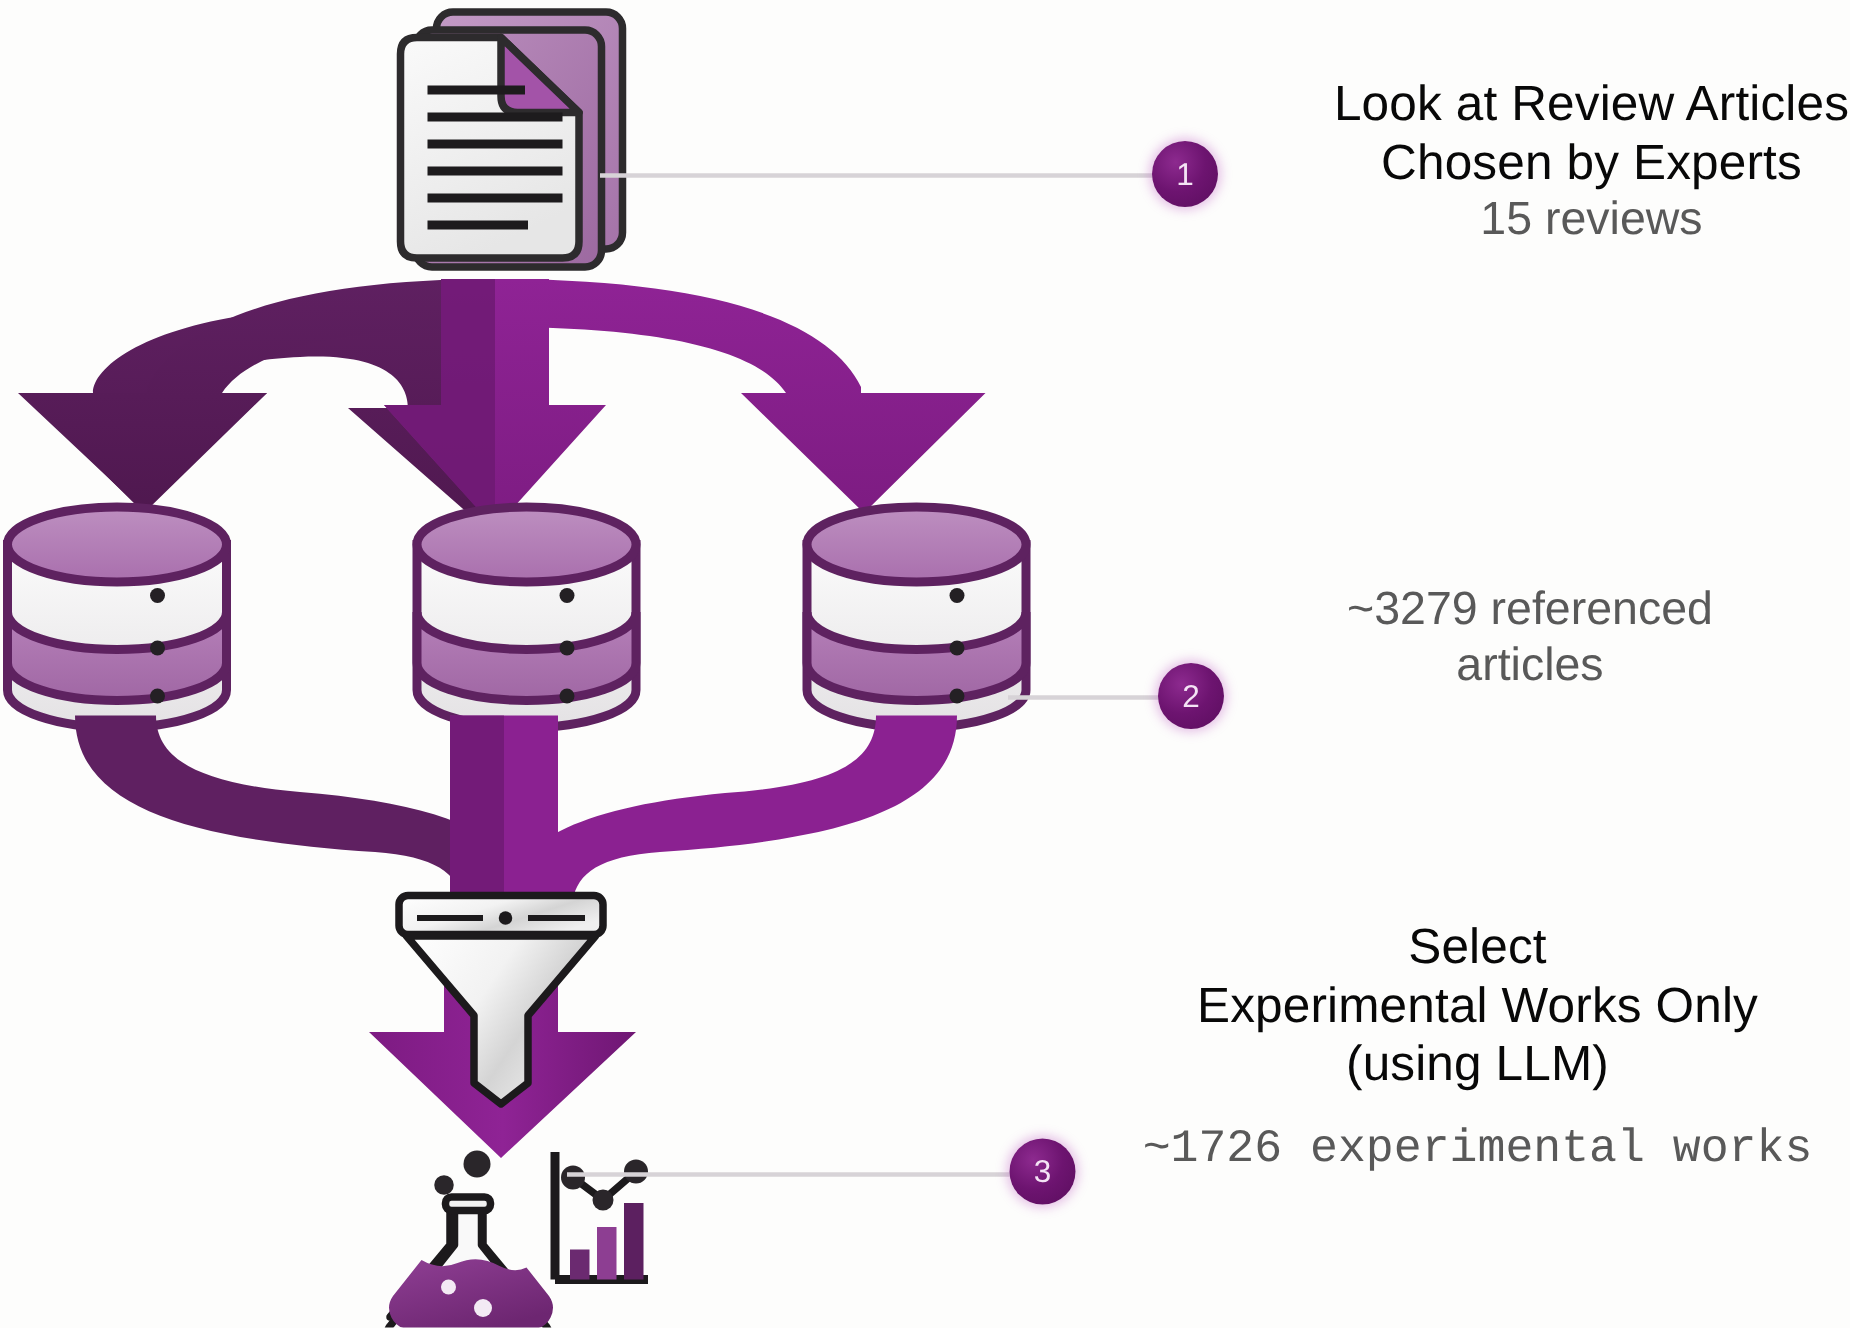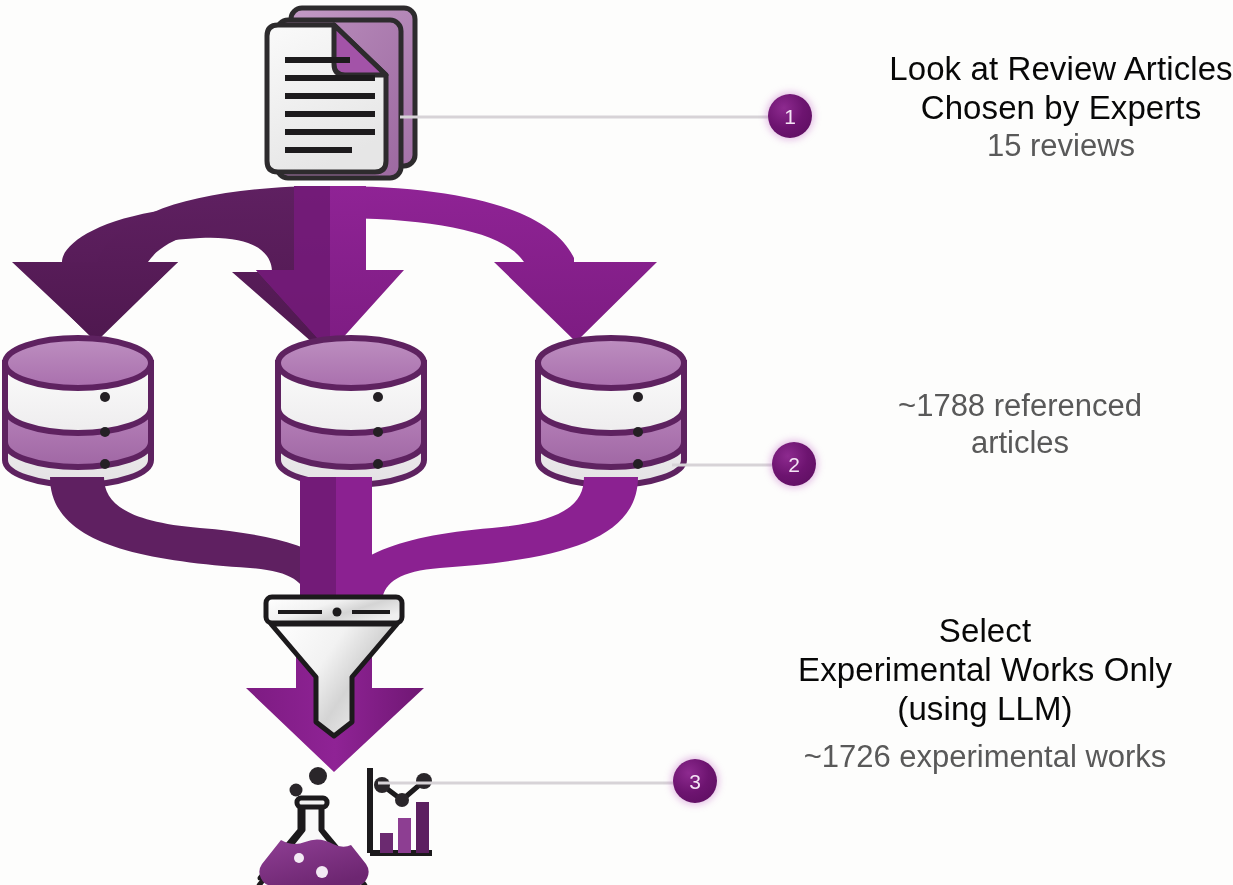--- a/index.html
+++ b/index.html
@@ -62,21 +62,21 @@
     top: 372px;
     width: 400px;
   }
   #text-step-2 .step-sub { margin-top: 16px; }
 
   #text-step-3 {
     left: 740px;
     top: 612px;
     width: 490px;
   }
-  #text-step-3 .step-sub { margin-top: 10px; }
+  #text-step-3 .step-sub { margin-top: 20px; font-family: Liberation Mono, monospace; }
 
   
   .badge {
     position: absolute;
     width: 44px;
     height: 44px;
     border-radius: 50%;
     background: radial-gradient(circle at 36% 32%, #8d2a8f 0%, #6d1470 48%, #5a0d5d 100%);
     box-shadow: 0 0 7px 2px rgba(190, 90, 195, 0.38);
     display: flex;
@@ -308,21 +308,21 @@
     <span>3</span>
   </div>
 
   <div class="step-text" id="text-step-1">
     <div class="step-title">Look at Review Articles
 Chosen by Experts</div>
     <div class="step-sub">15 reviews</div>
   </div>
 
   <div class="step-text" id="text-step-2">
-    <div class="step-sub">~1788 referenced
+    <div class="step-sub">~3279 referenced
 articles</div>
   </div>
 
   <div class="step-text" id="text-step-3">
     <div class="step-title">Select
 Experimental Works Only
 (using LLM)</div>
     <div class="step-sub">~1726 experimental works</div>
   </div>
 

